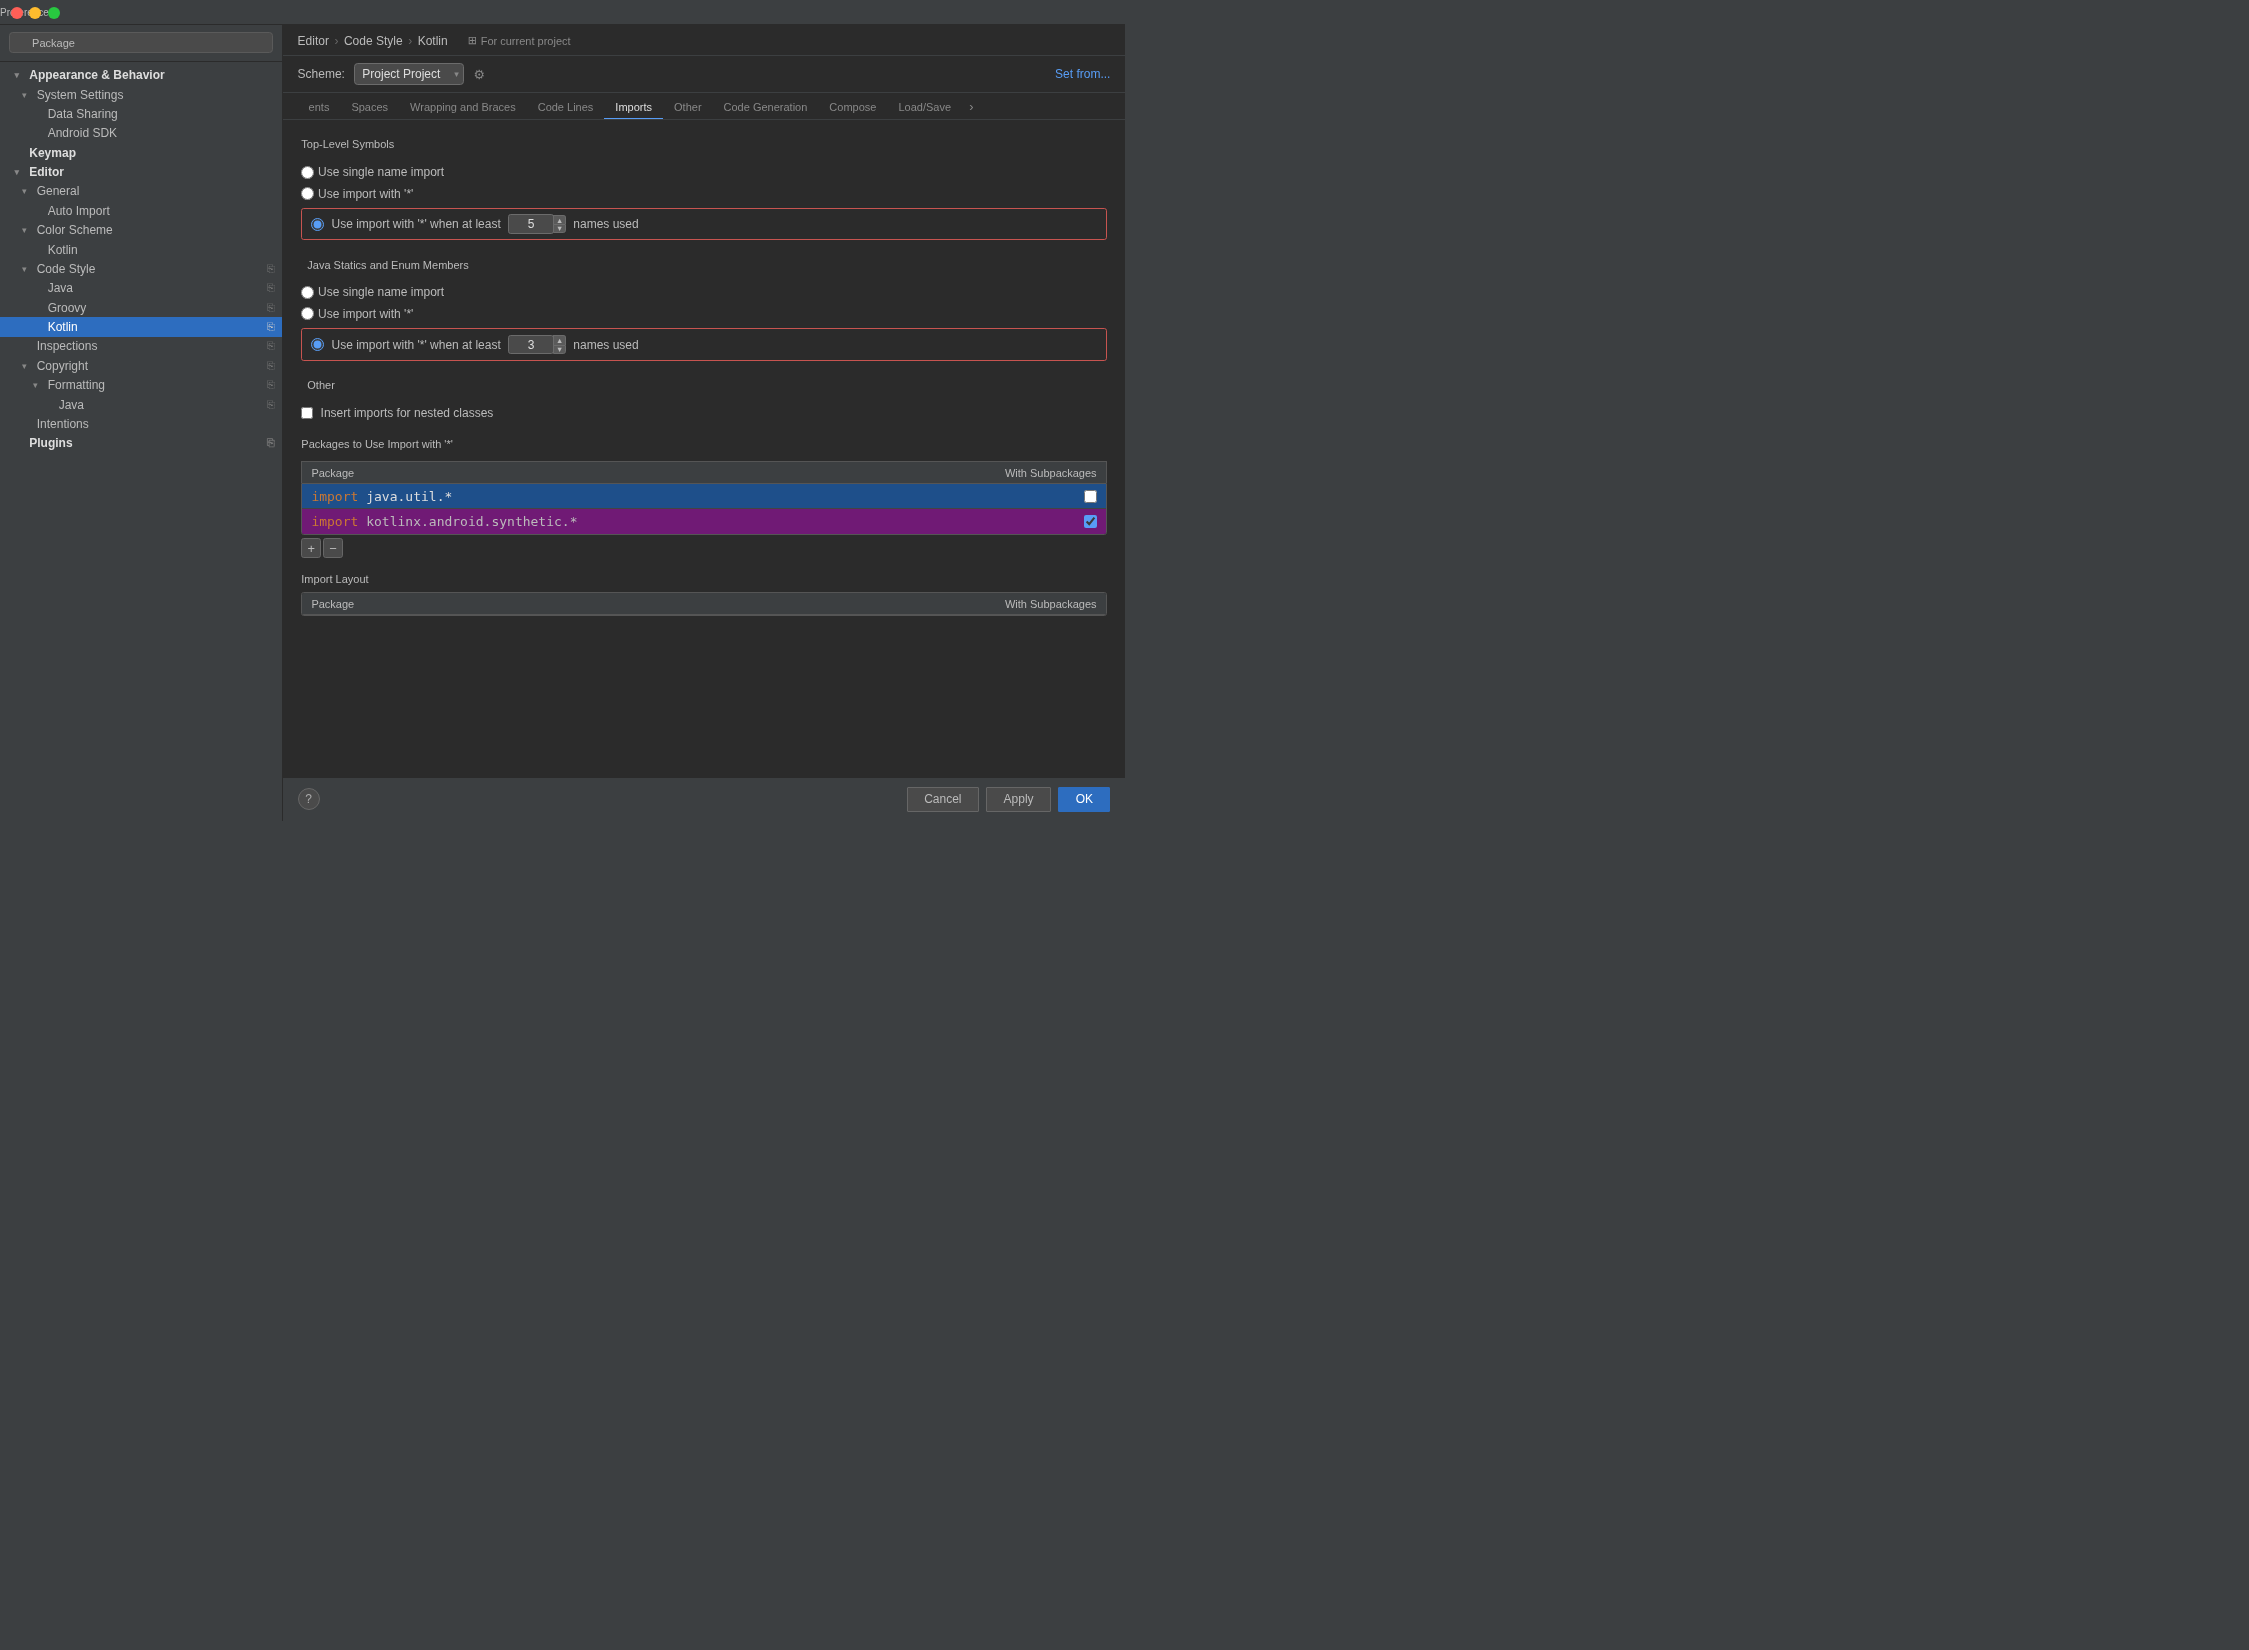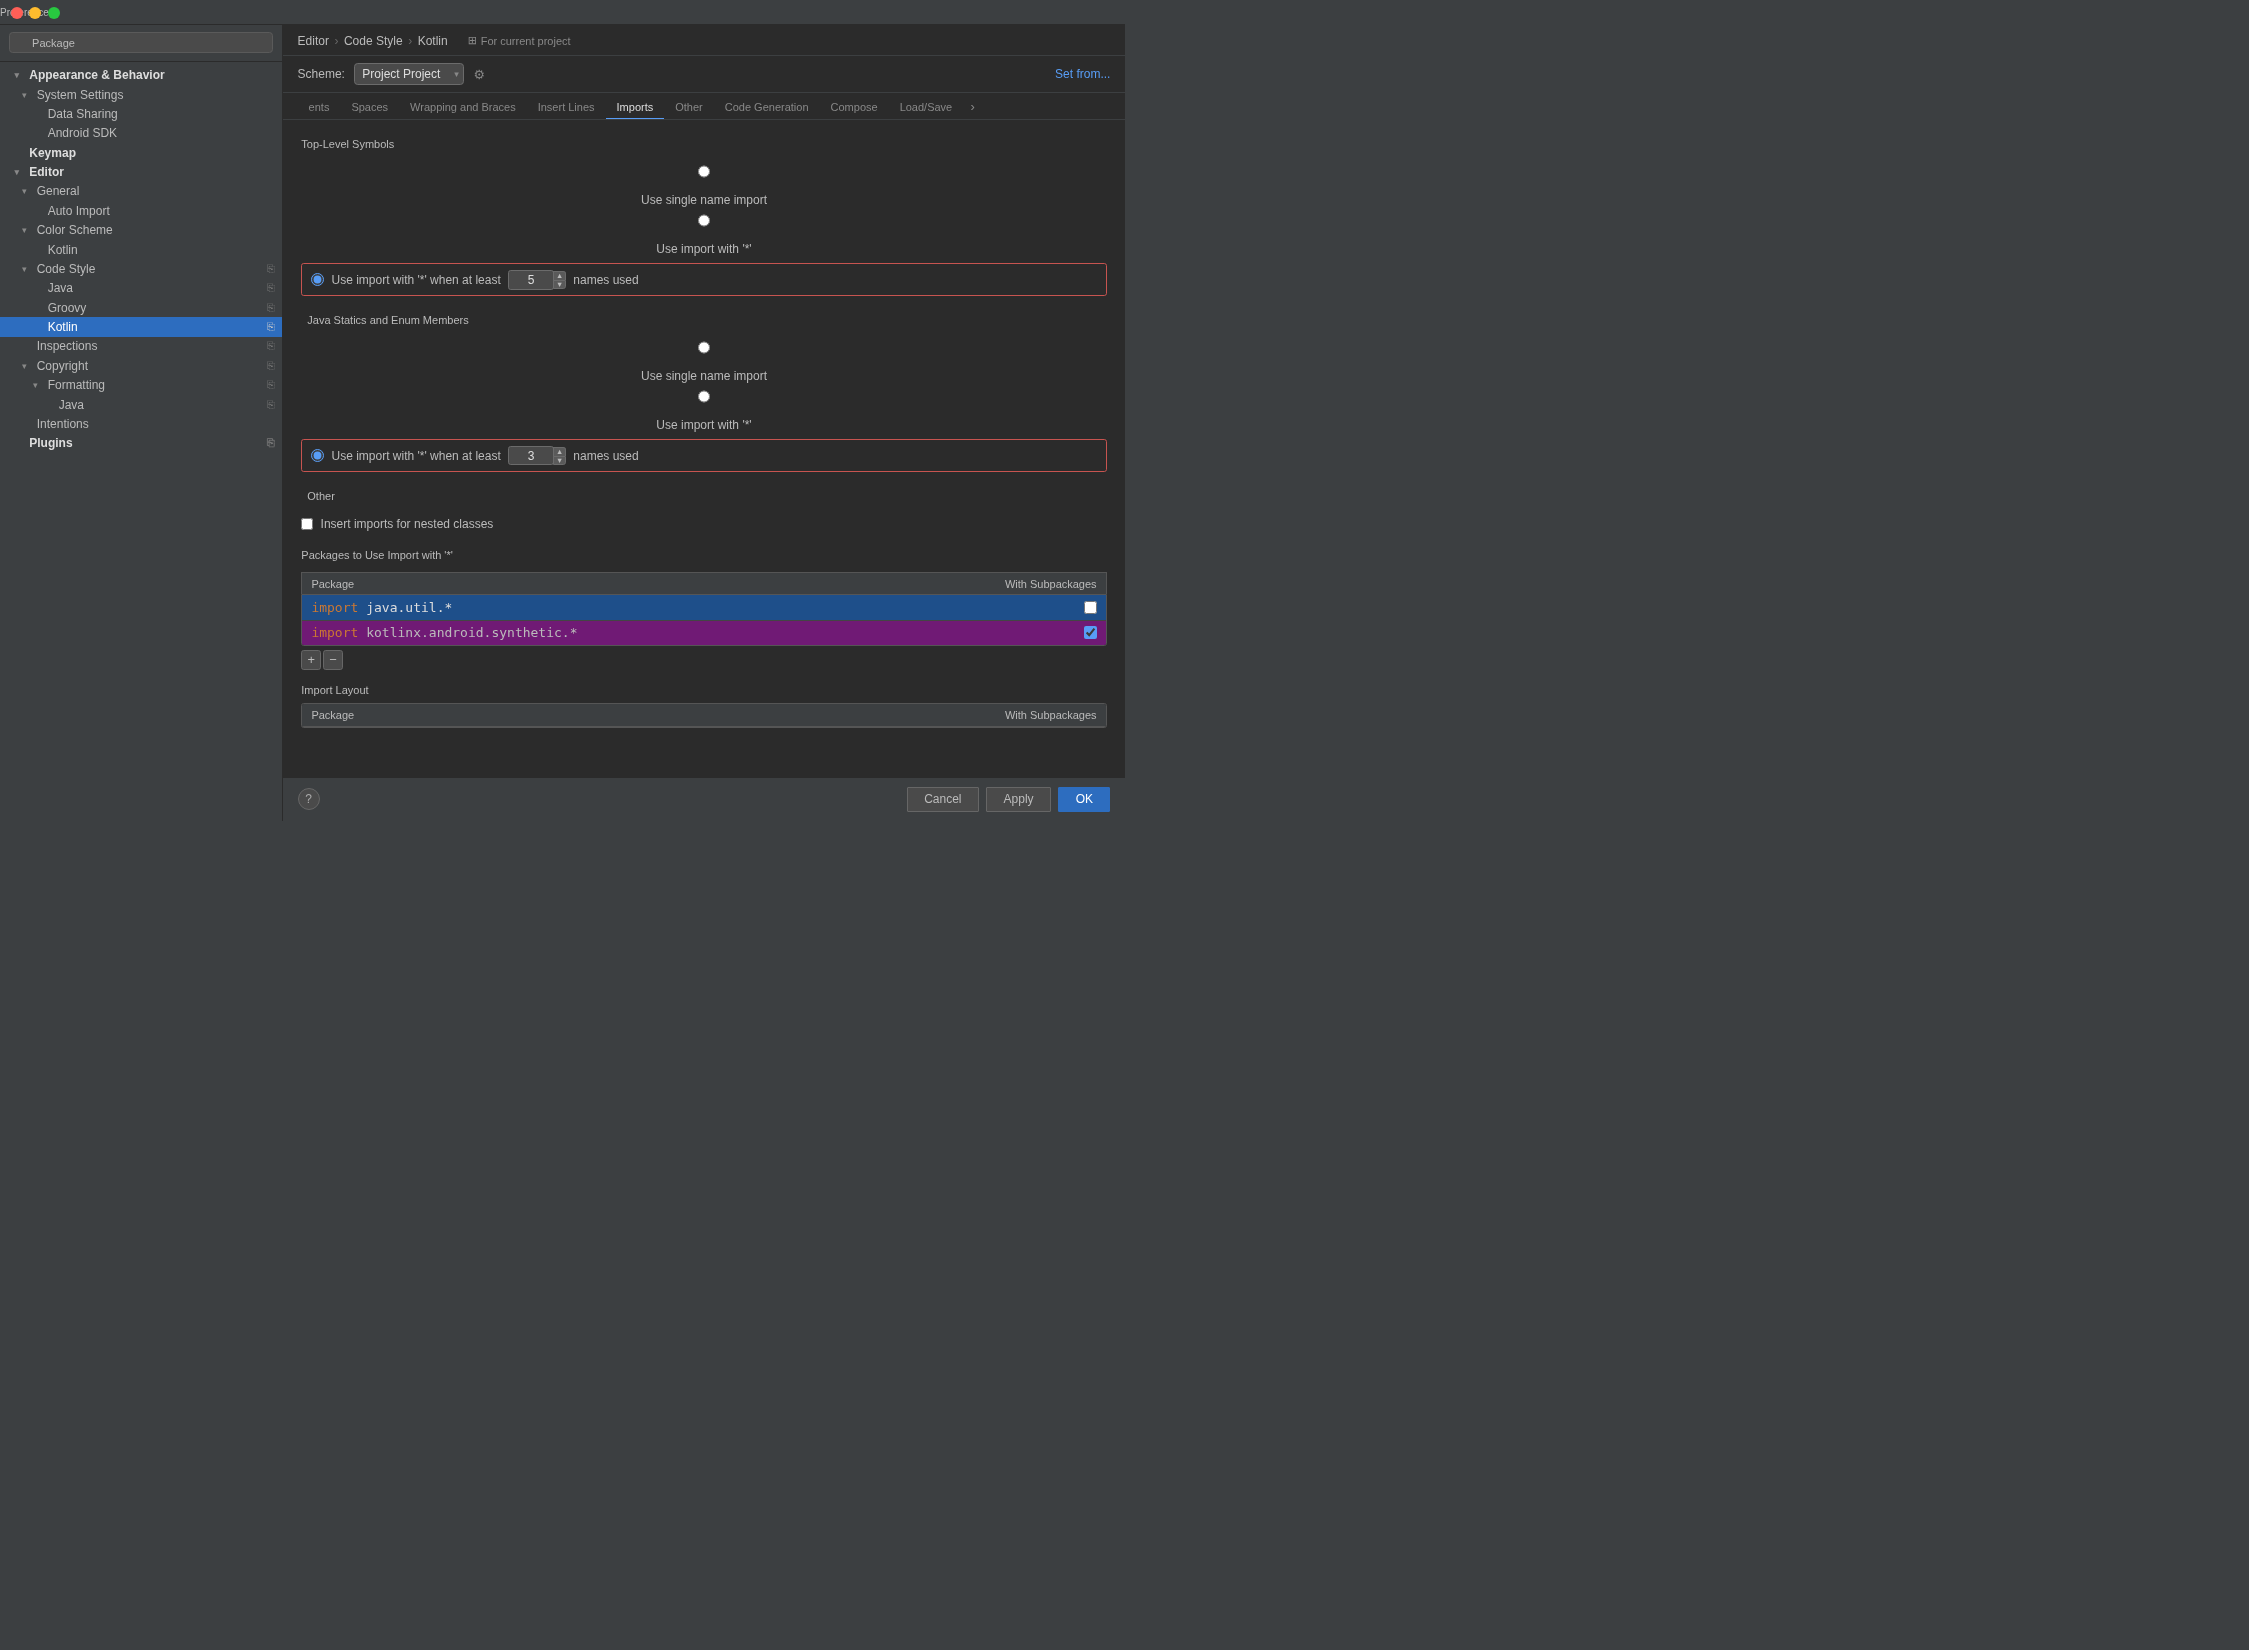--- a/index.html
+++ b/index.html
@@ -219,24 +219,23 @@
       color: #bbbbbb;
       margin-bottom: 11px;
       margin-top: 3.7px;
     }
     .section-title.mt { margin-top: 18.3px; margin-left: 6px; }
 
     .radio-group { margin-bottom: 5.5px; }
     .radio-row {
       display: flex;
       align-items: center;
-      gap: 15px;
+      gap: 4px;
       padding: 3.7px 0;
       font-size: 12px;
-      flex-direction: column;
     }
     .radio-input {
       accent-color: #589df6;
       width: 12.8px;
       height: 12.8px;
       cursor: pointer;
     }
     .radio-label { color: #bbbbbb; }
 
     .highlight-box {
@@ -569,21 +568,21 @@
         <span class="scheme-select-arrow">▾</span>
       </div>
       <span class="gear-icon">⚙</span>
       <span class="set-from">Set from...</span>
     </div>
 
     <div class="tabs-bar">
       <div class="tab">ents</div>
       <div class="tab">Spaces</div>
       <div class="tab">Wrapping and Braces</div>
-      <div class="tab">Insert Lines</div>
+      <div class="tab">Code Lines</div>
       <div class="tab active">Imports</div>
       <div class="tab">Other</div>
       <div class="tab">Code Generation</div>
       <div class="tab">Compose</div>
       <div class="tab">Load/Save</div>
       <span class="tab-more">›</span>
     </div>
 
     <div class="panel">
 

